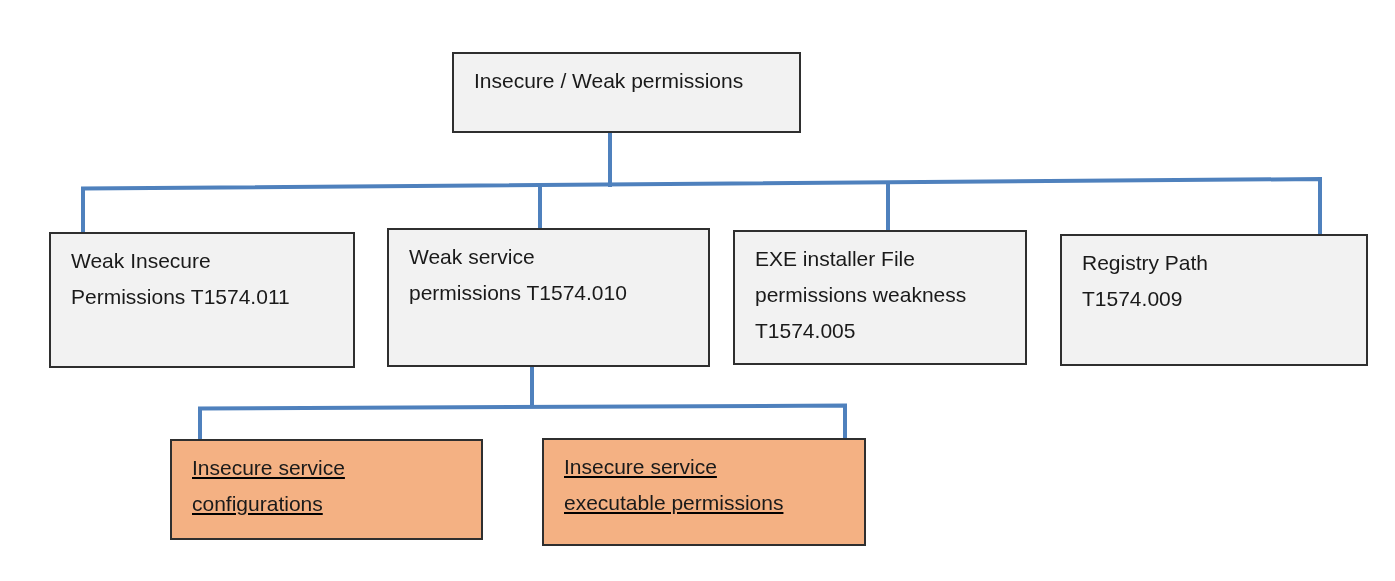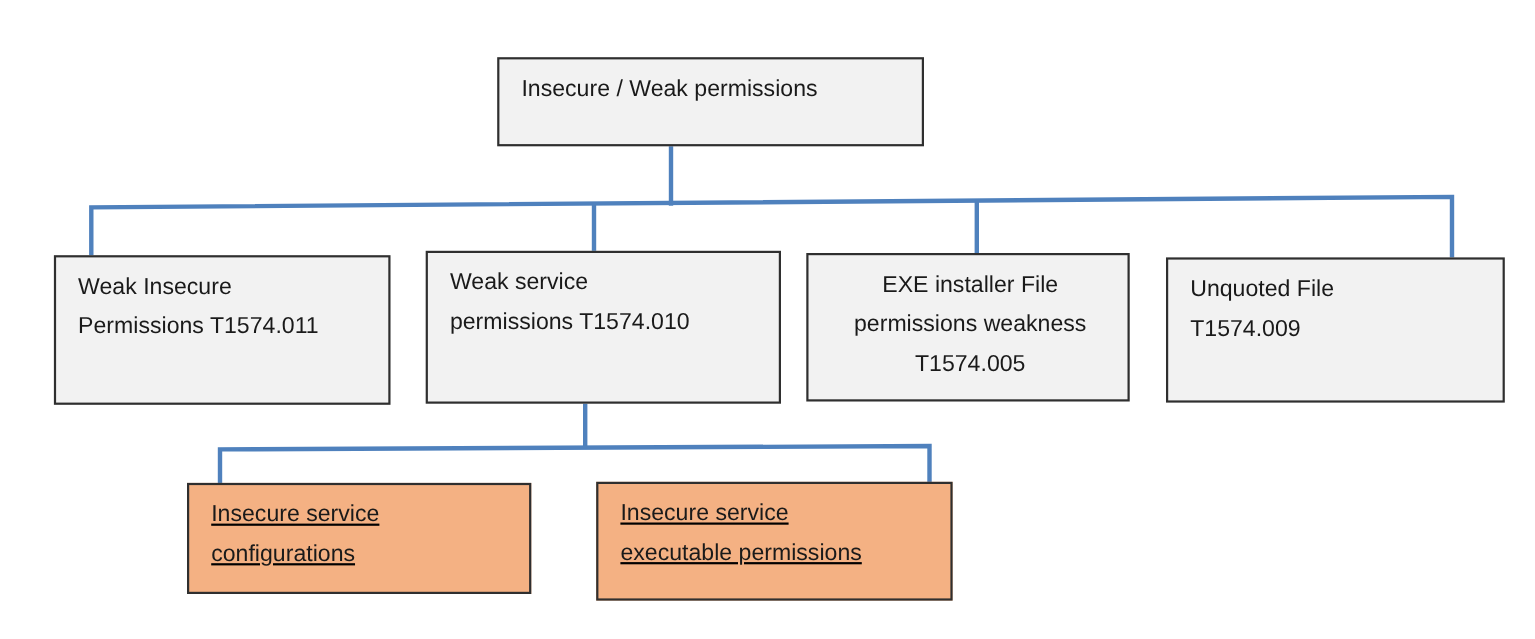--- a/index.html
+++ b/index.html
@@ -59,42 +59,42 @@
     <path class="line" d="M83 236 V188.5 L1320 179 V237"></path>
 
     <path class="line" d="M540 184.5 V231"></path>
     <path class="line" d="M888 182 V233"></path>
 
     <path class="line" d="M532 366 V408"></path>
 
     <path class="line" d="M200 441 V408.5 L845 405.5 V441"></path>
   </svg>
 
-  <div class="node" style="left:452px;top:52px;width:388px;height:81px;">
+  <div class="node" style="left:452px;top:52px;width:349px;height:81px;">
     <span class="label">Insecure / Weak permissions</span>
   </div>
 
   <div class="node" style="left:49px;top:232px;width:306px;height:136px;">
     <span class="label">Weak Insecure
 Permissions T1574.011</span>
   </div>
 
   <div class="node" style="left:387px;top:228px;width:323px;height:139px;">
     <span class="label">Weak service
 permissions T1574.010</span>
   </div>
 
-  <div class="node" style="left:733px;top:230px;width:294px;height:135px;text-align:center;">
+  <div class="node" style="left:733px;top:230px;width:294px;height:135px;">
     <span class="label">EXE installer File
 permissions weakness
 T1574.005</span>
   </div>
 
   <div class="node" style="left:1060px;top:234px;width:308px;height:132px;">
-    <span class="label">Unquoted File
+    <span class="label">Registry Path
 T1574.009</span>
   </div>
 
   <div class="node highlight" style="left:170px;top:439px;width:313px;height:101px;">
     <span class="label">Insecure service
 configurations</span>
   </div>
 
   <div class="node highlight" style="left:542px;top:438px;width:324px;height:108px;">
     <span class="label">Insecure service

